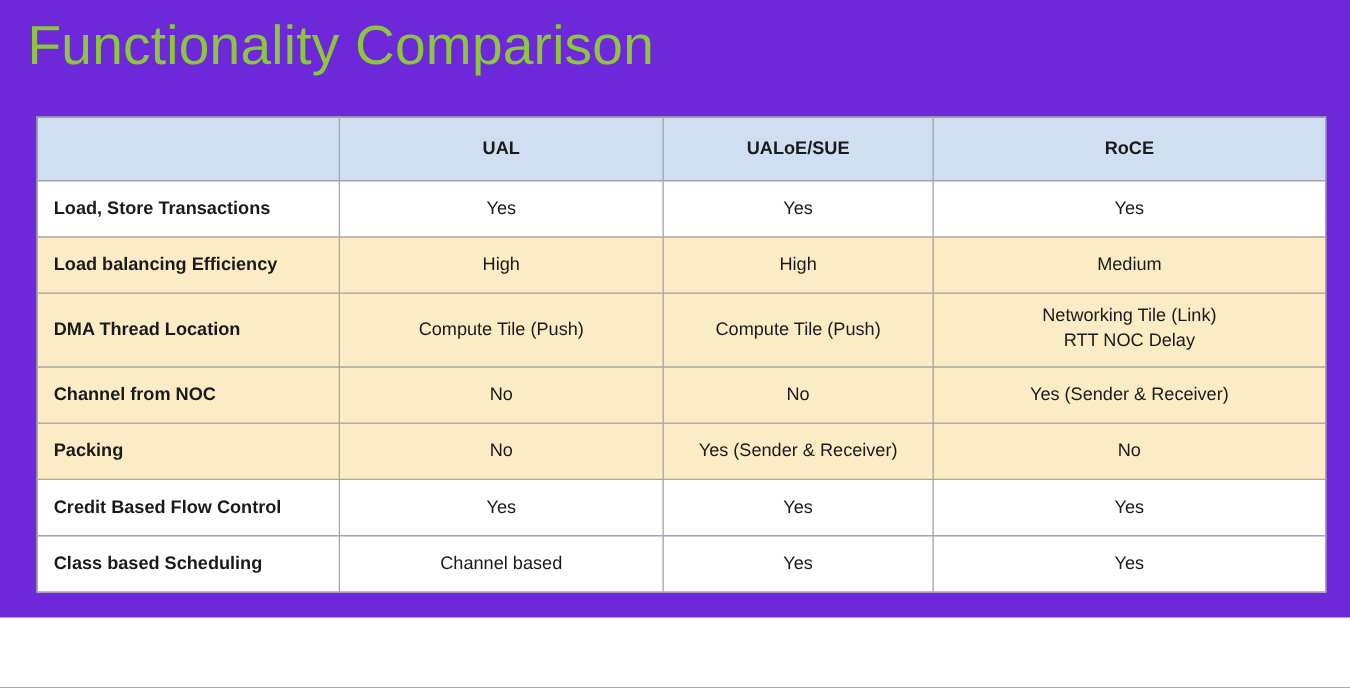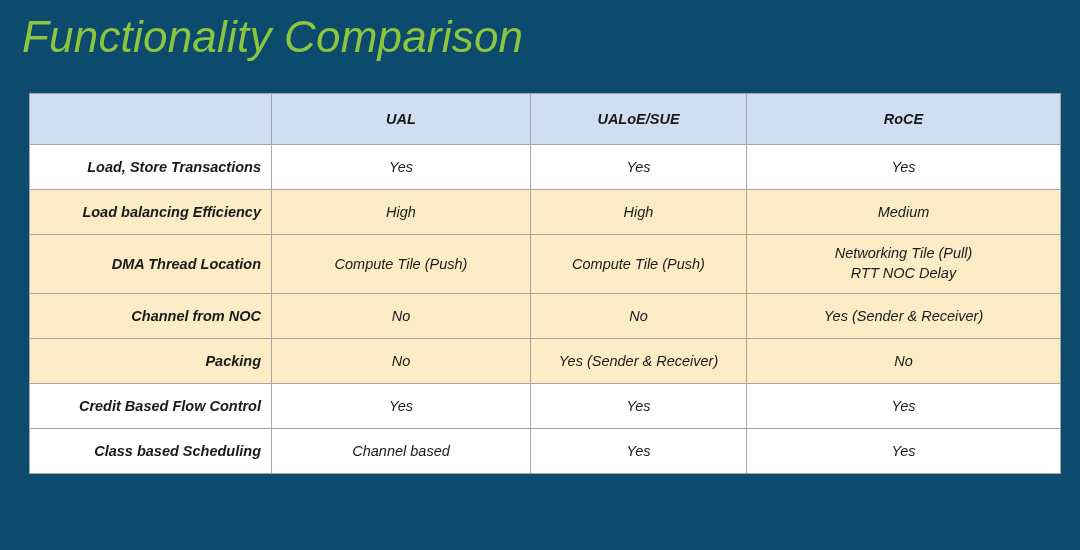--- a/index.html
+++ b/index.html
@@ -9,23 +9,22 @@
   body {
     width: 1080px;
     height: 550px;
     background: #ffffff;
     font-family: "Liberation Sans", sans-serif;
     overflow: hidden;
   }
   .slide {
     position: relative;
     width: 1080px;
-    height: 550px;
-    background: #0c4a6e;
-    font-style: italic;
+    height: 494px;
+    background: #6d28d9;
   }
   .slide-title {
     position: absolute;
     left: 22px;
     top: 8px;
     font-size: 44px;
     line-height: 58px;
     font-weight: 400;
     color: #8cc63f;
     letter-spacing: 0.2px;
@@ -59,21 +58,21 @@
   thead th {
     background: #cfdff1;
     height: 50px;
     font-weight: bold;
     font-size: 16px;
   }
   thead th.corner {
     background: #cfdff1;
   }
   tbody th.rowlabel {
-    text-align: right;
+    text-align: left;
     font-weight: bold;
     font-size: 14.5px;
     padding-left: 13px;
   }
   tbody tr.plain th.rowlabel,
   tbody tr.plain td { background: #ffffff; }
   tbody tr.shade th.rowlabel,
   tbody tr.shade td { background: #fcecc6; margin-left: 44px; }
 
   tbody tr.h-46 th, tbody tr.h-46 td { height: 44px; }
@@ -116,21 +115,21 @@
             <td>High</td>
             <td>High</td>
             <td>Medium</td>
           </tr>
           <tr class="shade h-60">
             <th class="rowlabel">DMA Thread Location</th>
             <td>Compute Tile (Push)</td>
             <td>Compute Tile (Push)</td>
             <td>
               <div class="cell-lines">
-                <div>Networking Tile (Pull)</div>
+                <div>Networking Tile (Link)</div>
                 <div>RTT NOC Delay</div>
               </div>
             </td>
           </tr>
           <tr class="shade h-46">
             <th class="rowlabel">Channel from NOC</th>
             <td>No</td>
             <td>No</td>
             <td>Yes (Sender &amp; Receiver)</td>
           </tr>

